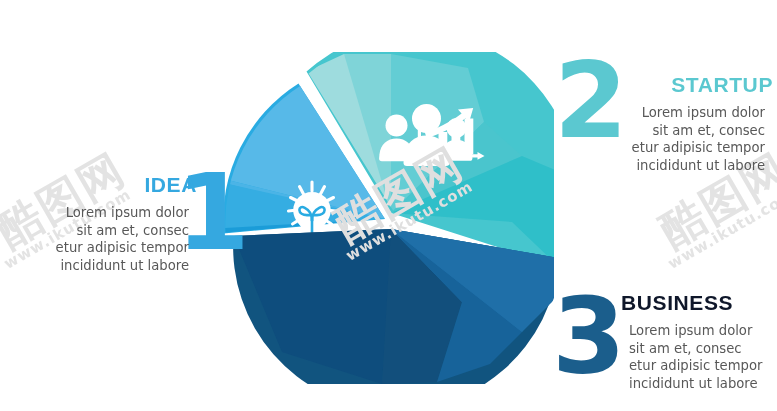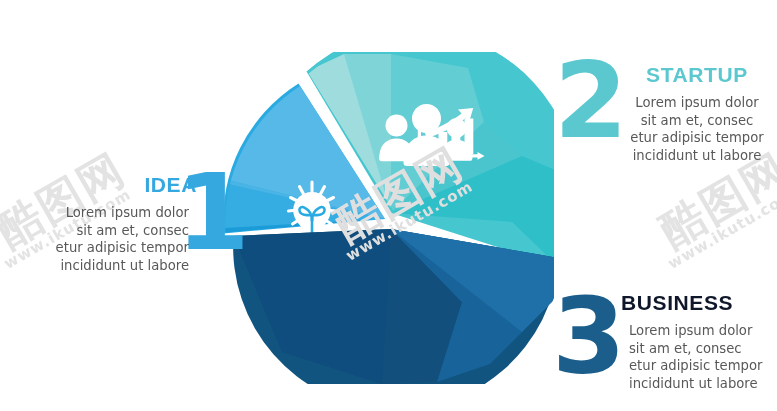--- a/index.html
+++ b/index.html
@@ -100,23 +100,23 @@
   #block-idea .title { color: #35A8E0; }
   #numeral-1 {
     left: 176px;
     top: 160px;
     color: #35A8E0;
   }
 
   
   #block-startup {
     left: 621px;
-    top: 64px;
+    top: 74px;
     width: 152px;
-    text-align: center;
+    text-align: right;
   }
   #block-startup .title { color: #5BC8D0; }
   #numeral-2 {
     left: 554px;
     top: 48px;
     color: #5BC8D0;
   }
 
   
   #block-business {

